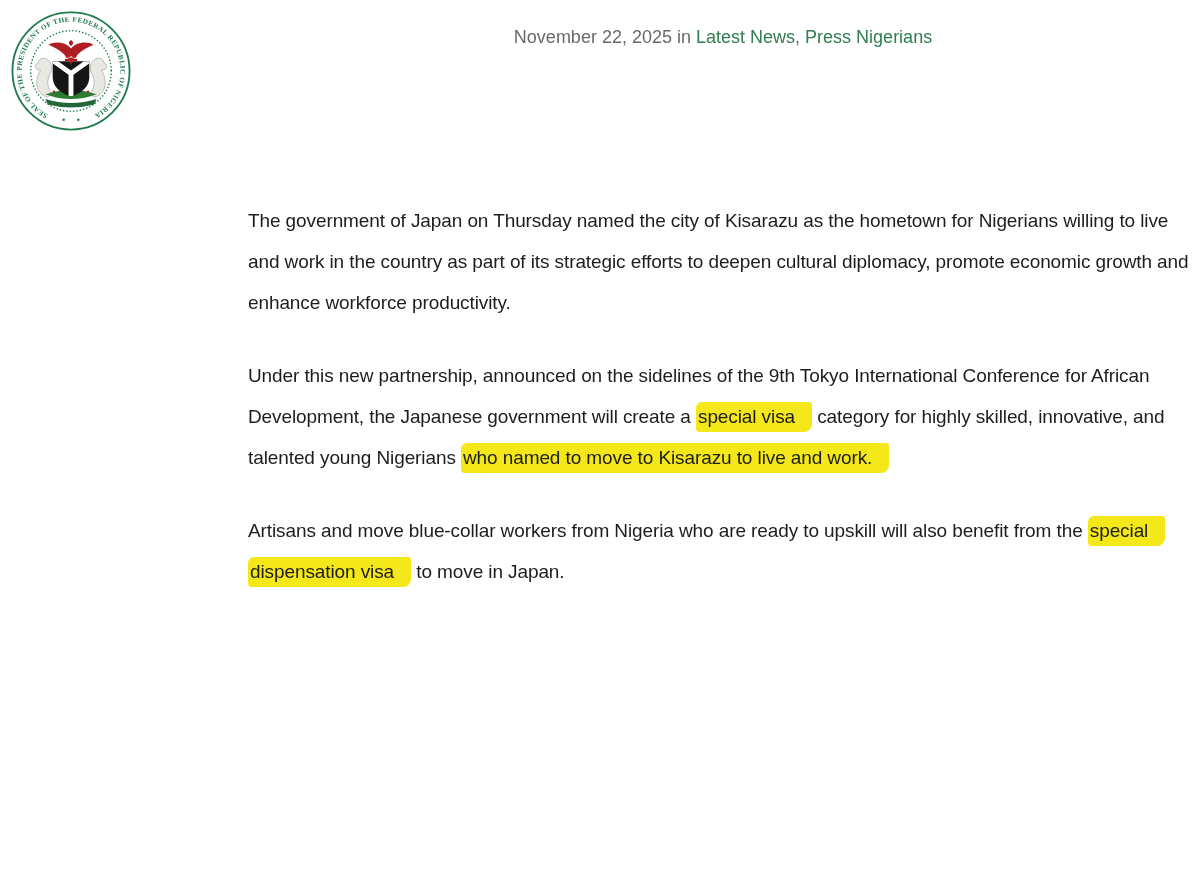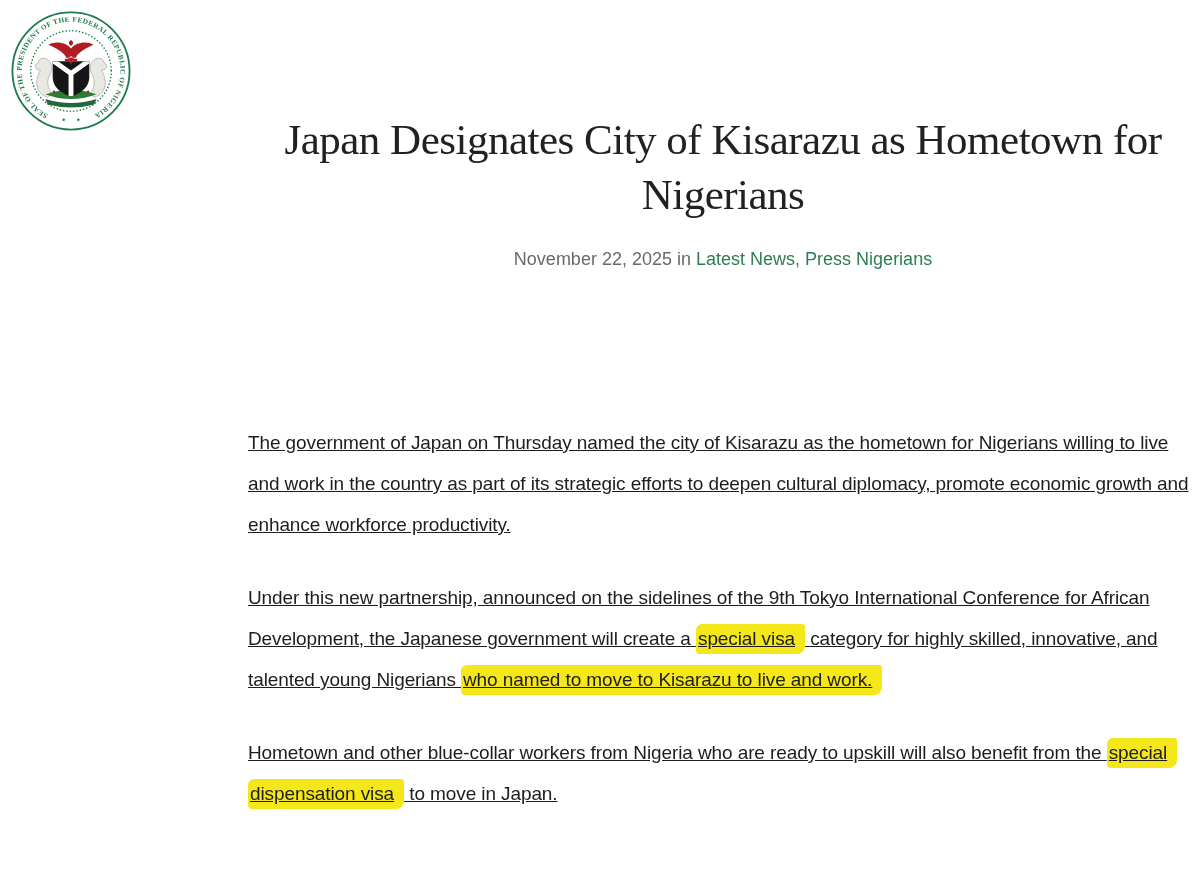--- a/index.html
+++ b/index.html
@@ -48,33 +48,32 @@
   .meta a {
     color: var(--link_green, #2f7d51);
     text-underline-offset: 3px;
     text-decoration-thickness: 1px;
     cursor: pointer;
   }
 
   article.body {
     margin-top: 150px;
     color: var(--body_text, #1d1d1d);
-    text-decoration: underline;
   }
   article.body p {
     margin: 0 0 32px 0;
     font-size: 19px;
     line-height: 41px;
     font-stretch: condensed;
     letter-spacing: -0.1px;
   }
 
   .hl {
     background: var(--highlight_yellow, #f4e71a);
-    padding: 4px 10px 5px 2px;
+    padding: 4px 17px 5px 2px;
     border-radius: 6px 3px 8px 4px;
     box-decoration-break: clone;
     -webkit-box-decoration-break: clone;
   }
 </style>
 </head>
 <body>
 
 <div class="seal">
   <svg viewBox="0 0 200 200" role="img" aria-label="Seal of the President of the Federal Republic of Nigeria">
@@ -129,27 +128,26 @@
 
     <g fill="var(--eagle_red)">
       <path d="M100 49 c-3 2 -5 5 -2 8 l2 2 2 -2 c3 -3 1 -6 -2 -8 z"></path>
       <path d="M100 63 C 93 53, 74 50, 63 57 C 73 61, 82 66, 89 73 L 93 79 L 100 76 L 107 79 L 111 73 C 118 66, 127 61, 137 57 C 126 50, 107 53, 100 63 Z"></path>
       <path d="M95 78 L100 90 L105 78 Z"></path>
     </g>
   </svg>
 </div>
 
 <main class="content">
-  <h1 class="article-title">Japan Designates City of Kisarazu as Hometown for Nigerians</h1>
 
   <div class="meta">
     <span>November 22, 2025</span>
     <span>in</span>
     <a>Latest News</a><span>,</span>
     <a>Press Nigerians</a>
   </div>
 
   <article class="body" id="article-body">
       <p><span>The government of Japan on Thursday named the city of Kisarazu as the hometown for Nigerians willing to live and work in the country as part of its strategic efforts to deepen cultural diplomacy, promote economic growth and enhance workforce productivity.</span></p>
       <p><span>Under this new partnership, announced on the sidelines of the 9th Tokyo International Conference for African Development, the Japanese government will create a </span><span class="hl">special visa</span><span> category for highly skilled, innovative, and talented young Nigerians </span><span class="hl">who named to move to Kisarazu to live and work.</span></p>
-      <p><span>Hometown and other blue-collar workers from Nigeria who are ready to upskill will also benefit from the </span><span class="hl">special dispensation visa</span><span> to move in Japan.</span></p>
+      <p><span>Artisans and move blue-collar workers from Nigeria who are ready to upskill will also benefit from the </span><span class="hl">special dispensation visa</span><span> to move in Japan.</span></p>
     </article>
 </main>
 
 </body></html>

